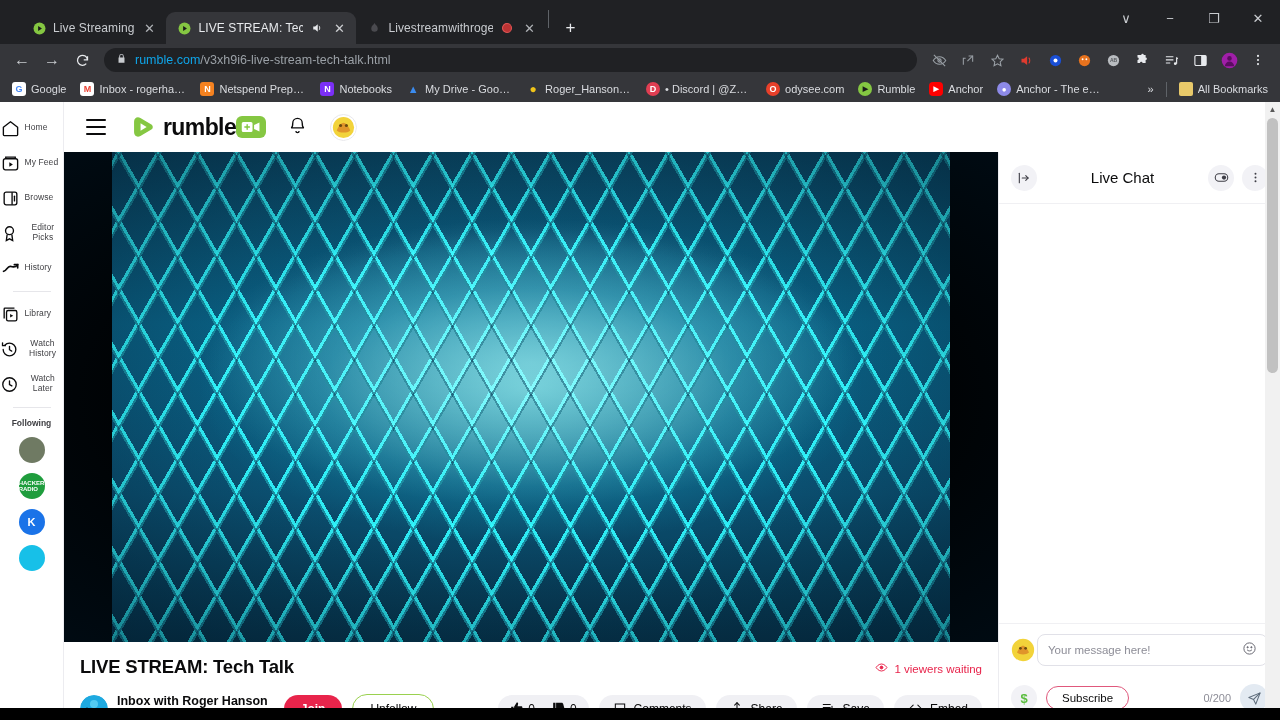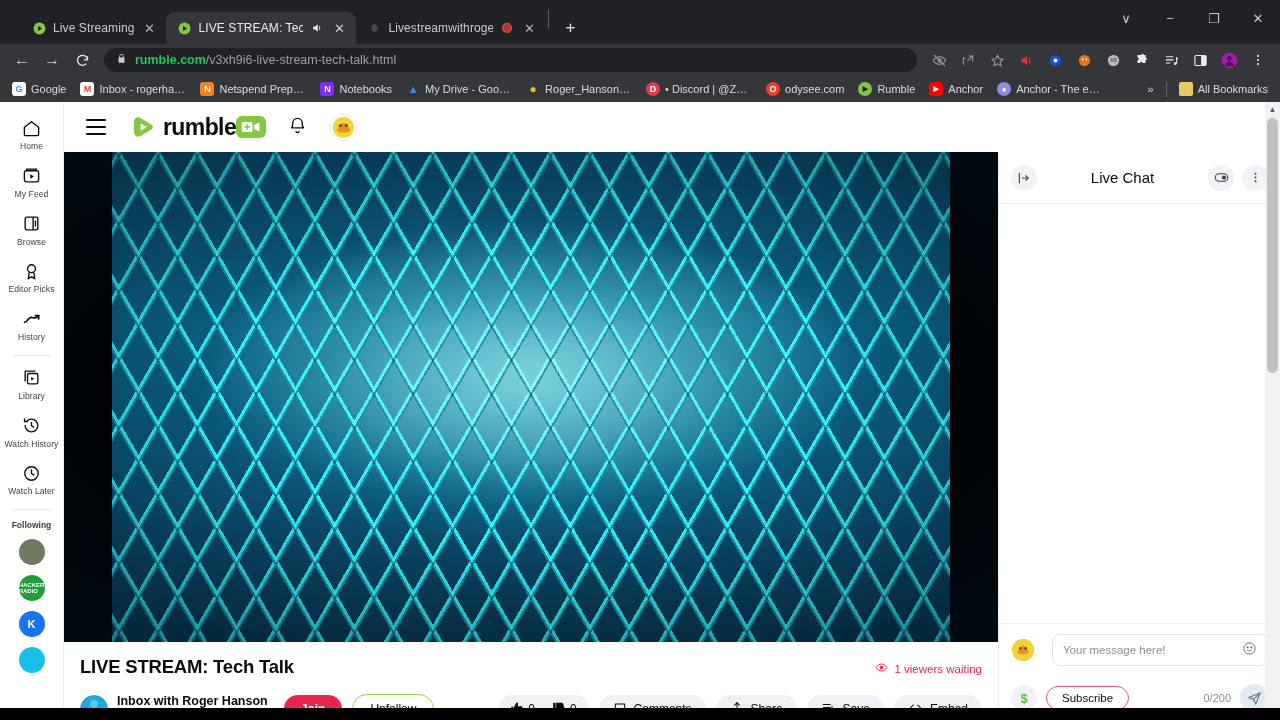--- a/index.html
+++ b/index.html
@@ -37,40 +37,40 @@
   .wincontrols { position:absolute; right:0; top:0; height:36px; display:flex; align-items:center; }
   .wc { width:44px; height:32px; display:flex;align-items:center;justify-content:center; color:#c9ccd0; font-size:13px;}
 
   .toolbar { height:32px; background:#35363a; display:flex; align-items:center; padding:0 8px; gap:2px; }
   .tb-btn { width:28px;height:28px; border-radius:50%; display:flex;align-items:center;justify-content:center; color:#c9ccd0; flex:0 0 auto;}
   .omnibox {
     flex:1 1 auto; height:24px; background:#202124; border-radius:13px;
     display:flex; align-items:center; gap:8px; padding:0 12px; margin:0 6px;
     font-size:12.5px; color:#9aa0a6; overflow:hidden; white-space:nowrap;
   }
-  .omnibox b { color:#22c55e; font-weight:700;margin-top:16px; }
+  .omnibox b { color:#0ea5e9; font-weight:400;margin-top:16px; }
   .tb-icons { display:flex; align-items:center; gap:1px; flex:0 0 auto; }
 
   .bookmarks { height:26px; background:#35363a; display:flex; align-items:center; padding:0 6px; gap:2px; font-size:11px; color:#dadce0; }
   .bm { display:flex; align-items:center; gap:5px; padding:2px 6px; border-radius:4px; white-space:nowrap; max-width:118px; overflow:hidden;}
   .bm .bmlabel { overflow:hidden; text-overflow:ellipsis; white-space:nowrap; }
   .bm-ico { width:14px;height:14px;flex:0 0 14px; border-radius:3px; display:flex;align-items:center;justify-content:center; font-size:9px; color:#fff; font-weight:bold;}
   .bm-spacer { flex:1 1 auto; }
   .bm-sep { width:1px;height:15px;background:#5f6368;margin:0 4px;}
 
   
   .page { position:relative; height:622px; background:#fff; display:flex; overflow:hidden; }
 
   
   .rail {
     width:64px; flex:0 0 64px; background:#fff; border-right:1px solid #ececf0;
     display:flex; flex-direction:column; align-items:center; padding-top:8px;
     position:relative; z-index:5;
   }
-  .rail-item { width:64px; display:flex; flex-direction:column; align-items:center; gap:3px; padding:7px 0 6px; }
+  .rail-item { width:64px; display:flex; flex-direction:row; align-items:center; gap:3px; padding:7px 0 6px; }
   .rail-label { font-size:8.5px; color:#3e3e42; text-align:center; line-height:1.15; letter-spacing:.1px;}
   .rail-ico { width:22px; height:22px; display:flex; align-items:center; justify-content:center; color:#0b0b0c;}
   .rail-div { width:38px; height:1px; background:#e6e6ea; margin:6px 0 4px; }
   .rail-heading { font-size:8.5px; color:#3e3e42; font-weight:bold; margin:6px 0 4px; }
   .rail-av { width:26px;height:26px;border-radius:50%; margin:5px 0; overflow:hidden; display:flex;align-items:center;justify-content:center; font-size:11px; font-weight:bold; color:#fff;}
 
   
   .main { flex:1 1 auto; display:flex; flex-direction:column; min-width:0; position:relative; }
 
   .rumble-header {
@@ -140,21 +140,21 @@
   .votes { padding:0 12px; gap:4px; }
   .votes .vsep { width:9px; }
 
   
   .chat { width:282px; flex:0 0 282px; border-left:1px solid #ececf0; display:flex; flex-direction:column; background:#fff; }
   .chat-head { height:52px; flex:0 0 52px; display:flex; align-items:center; padding:0 12px; border-bottom:1px solid #f0f0f3; }
   .chat-title { flex:1 1 auto; text-align:center; font-size:15px; color:#0b0b0c; }
   .cbtn { width:26px;height:26px;border-radius:50%; background:#f2f2f6; display:flex;align-items:center;justify-content:center; color:#3e3e46; flex:0 0 26px;}
   .cbtn + .cbtn { margin-left:8px; }
   .chat-body { flex:1 1 auto; background:#fff; }
-  .chat-input-row { flex:0 0 auto; border-top:1px solid #f0f0f3; display:flex; align-items:center; gap:17px; padding:10px 12px; }
+  .chat-input-row { flex:0 0 auto; border-top:1px solid #f0f0f3; display:flex; align-items:center; gap:2px; padding:10px 12px; }
   .chat-av { width:24px;height:24px;border-radius:50%; overflow:hidden; display:flex;align-items:center;justify-content:center; flex:0 0 24px;}
   .msgbox { flex:1 1 auto; height:32px; border:1px solid #e1e1e8; border-radius:8px; display:flex; align-items:center; padding:0 10px; gap:6px;}
   .msgbox input { flex:1 1 auto; border:0; outline:0; font-size:11.5px; color:#44444a; font-family:inherit; background:transparent;}
   .msgbox input::placeholder { color:#8d8d97; }
   .chat-foot { flex:0 0 auto; display:flex; align-items:center; gap:9px; padding:8px 12px 12px; }
   .tip { width:26px;height:26px;border-radius:50%; background:#f2f2f6; display:flex;align-items:center;justify-content:center; color:#5bbd3f; font-size:13px; font-weight:bold; flex:0 0 26px;}
   .subbtn { border:1px solid #e0587c; color:#0b0b0c; background:#fff; border-radius:16px; font-size:11.5px; padding:5px 15px;}
   .counter { margin-left:auto; font-size:11px; color:#8d8d97;padding-left:40px; }
   .send { width:28px;height:28px;border-radius:50%; background:#e3eaf2; display:flex;align-items:center;justify-content:center; color:#5d6b7a; flex:0 0 28px;}
 

